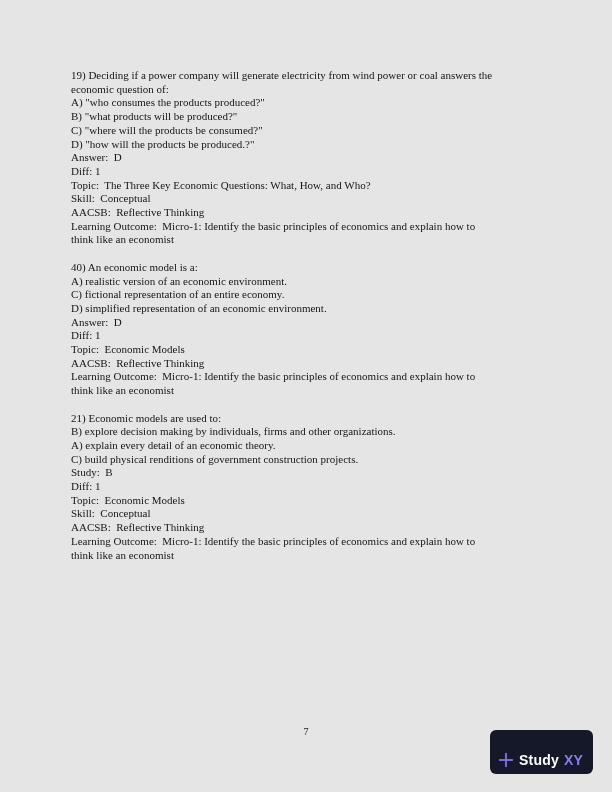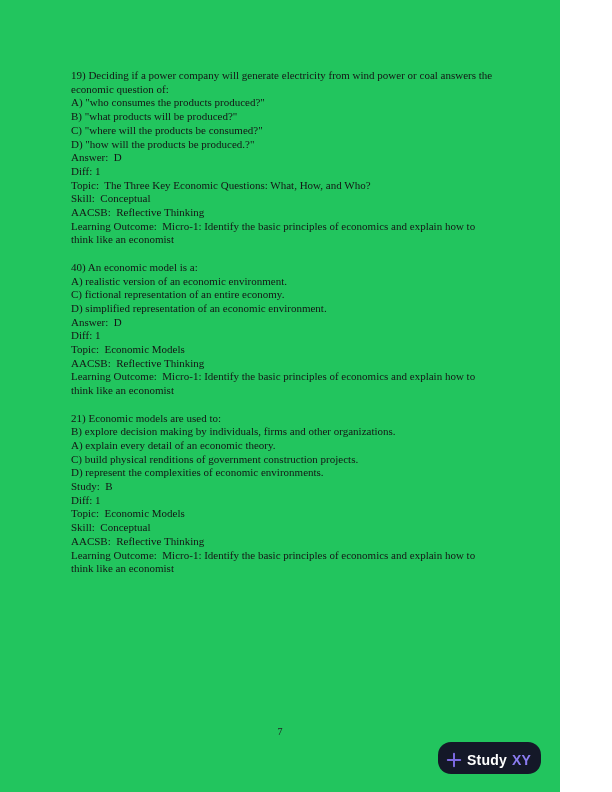--- a/index.html
+++ b/index.html
@@ -1,20 +1,20 @@
 <!DOCTYPE html>
 <html><head>
 <meta charset="utf-8">
 <style>
   html, body { margin: 0; padding: 0; background: #ffffff; }
   .page {
     position: relative;
-    width: 560px;
+    width: 612px;
     height: 792px;
-    background: #22c55e;
+    background: #e5e5e5;
     overflow: hidden;
     font-family: "Liberation Serif", serif;
     color: #151515;
   }
   .content {
     position: absolute;
     left: 71px;
     top: 69px;
     width: 488px;
     font-size: 11px;
@@ -30,25 +30,25 @@
     text-align: center;
     font-size: 10px;
     color: #222222;
   }
   .brand-badge {
     position: absolute;
     right: 19px;
     bottom: 18px;
     height: 28px;
     background: #141828;
-    border-radius: 13px;
+    border-radius: 6px;
     display: flex;
     align-items: center;
     gap: 5px;
-    padding: 4px 10px 0 8px;
+    padding: 16px 10px 0 8px;
     font-family: "Liberation Sans", sans-serif;
     font-weight: bold;
     font-size: 14px;
     cursor: pointer;
   }
   .brand-badge .plus { display: flex; align-items: center; }
   .brand-badge .plus svg { display: block; }
   .brand-study { color: #ffffff; letter-spacing: 0.2px; }
   .brand-xy { color: #8a7bf0; letter-spacing: 0.2px; }
 </style>
@@ -84,21 +84,20 @@
         <div class="q-line">Topic:  Economic Models</div>
         <div class="q-line">AACSB:  Reflective Thinking</div>
         <div class="q-line">Learning Outcome:  Micro-1: Identify the basic principles of economics and explain how to</div>
         <div class="q-line">think like an economist</div>
       </div>
       <div class="q-block">
         <div class="q-line">21) Economic models are used to:</div>
         <div class="q-line">B) explore decision making by individuals, firms and other organizations.</div>
         <div class="q-line">A) explain every detail of an economic theory.</div>
         <div class="q-line">C) build physical renditions of government construction projects.</div>
-        <div class="q-line">D) represent the complexities of economic environments.</div>
         <div class="q-line">Study:  B</div>
         <div class="q-line">Diff: 1</div>
         <div class="q-line">Topic:  Economic Models</div>
         <div class="q-line">Skill:  Conceptual</div>
         <div class="q-line">AACSB:  Reflective Thinking</div>
         <div class="q-line">Learning Outcome:  Micro-1: Identify the basic principles of economics and explain how to</div>
         <div class="q-line">think like an economist</div>
       </div>
     </div>
 

